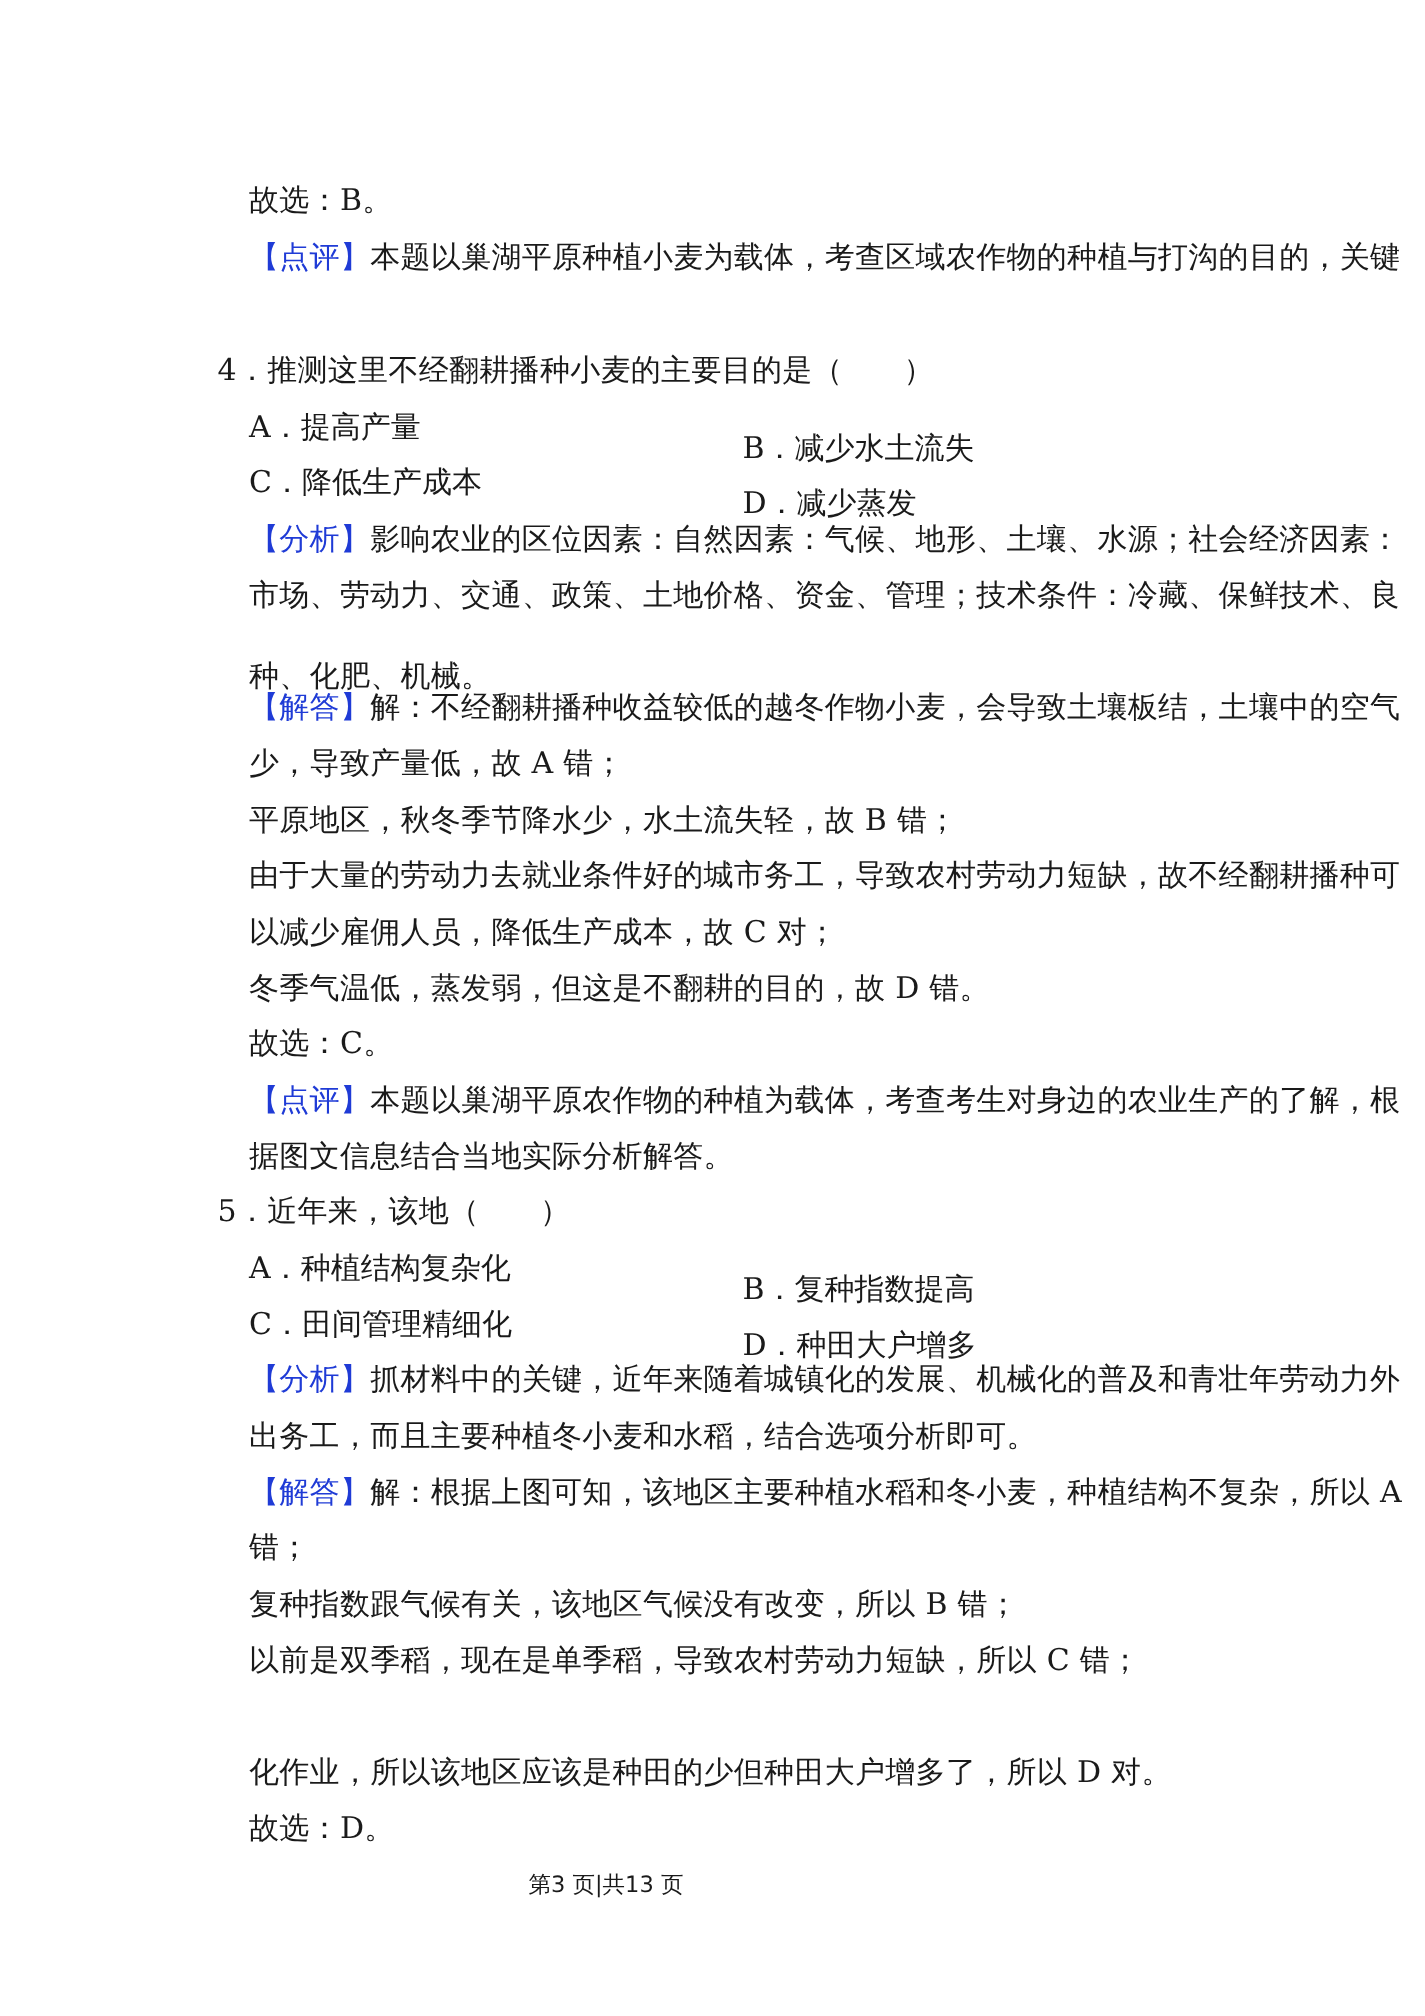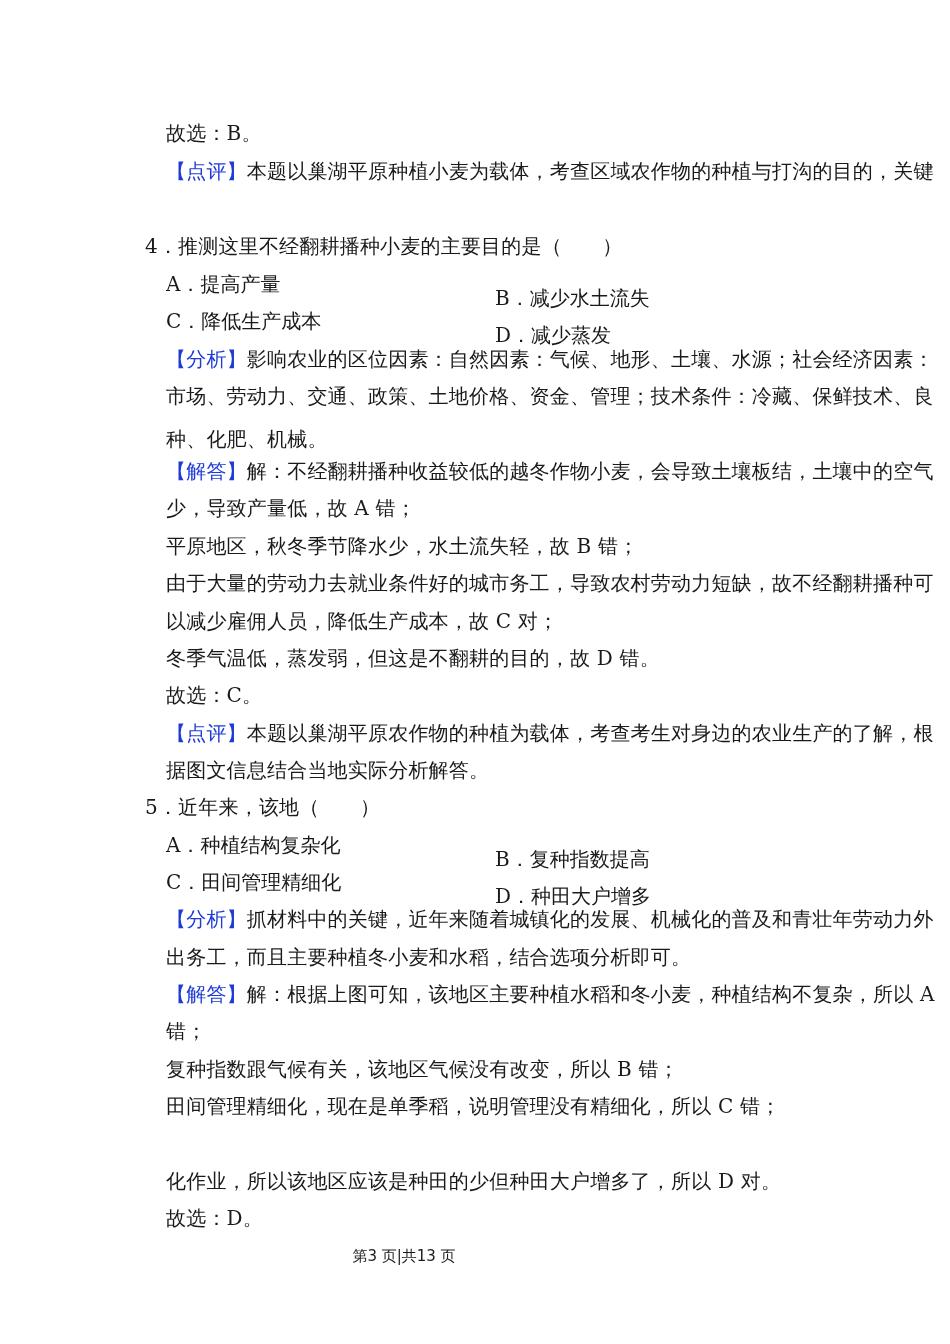--- a/index.html
+++ b/index.html
@@ -65,21 +65,21 @@
   <div class="line" style="top:161px"><span class="tag">【点评】</span><span>本题以巢湖平原种植小麦为载体，考查区域农作物的种植与打沟的目的，关键</span></div>
 
   <div class="line q" style="top:236px">4．推测这里不经翻耕播种小麦的主要目的是（　　）</div>
   <div class="opt opt-left" style="top:274px">A．提高产量</div>
   <div class="opt opt-right" style="top:274px">B．减少水土流失</div>
   <div class="opt opt-left" style="top:311px">C．降低生产成本</div>
   <div class="opt opt-right" style="top:311px">D．减少蒸发</div>
 
   <div class="line" style="top:349px"><span class="tag">【分析】</span><span>影响农业的区位因素：自然因素：气候、地形、土壤、水源；社会经济因素：</span></div>
   <div class="line" style="top:386px">市场、劳动力、交通、政策、土地价格、资金、管理；技术条件：冷藏、保鲜技术、良</div>
-  <div class="line" style="top:429px">种、化肥、机械。</div>
+  <div class="line" style="top:440px">种、化肥、机械。</div>
 
   <div class="line" style="top:461px"><span class="tag">【解答】</span><span>解：不经翻耕播种收益较低的越冬作物小麦，会导致土壤板结，土壤中的空气</span></div>
   <div class="line" style="top:498px">少，导致产量低，故 A 错；</div>
   <div class="line" style="top:536px">平原地区，秋冬季节降水少，水土流失轻，故 B 错；</div>
   <div class="line" style="top:573px">由于大量的劳动力去就业条件好的城市务工，导致农村劳动力短缺，故不经翻耕播种可</div>
   <div class="line" style="top:611px">以减少雇佣人员，降低生产成本，故 C 对；</div>
   <div class="line" style="top:648px">冬季气温低，蒸发弱，但这是不翻耕的目的，故 D 错。</div>
   <div class="line" style="top:685px">故选：C。</div>
 
   <div class="line" style="top:723px"><span class="tag">【点评】</span><span>本题以巢湖平原农作物的种植为载体，考查考生对身边的农业生产的了解，根</span></div>
@@ -90,18 +90,18 @@
   <div class="opt opt-right" style="top:835px">B．复种指数提高</div>
   <div class="opt opt-left" style="top:872px">C．田间管理精细化</div>
   <div class="opt opt-right" style="top:872px">D．种田大户增多</div>
 
   <div class="line" style="top:909px"><span class="tag">【分析】</span><span>抓材料中的关键，近年来随着城镇化的发展、机械化的普及和青壮年劳动力外</span></div>
   <div class="line" style="top:947px">出务工，而且主要种植冬小麦和水稻，结合选项分析即可。</div>
 
   <div class="line" style="top:984px"><span class="tag">【解答】</span><span>解：根据上图可知，该地区主要种植水稻和冬小麦，种植结构不复杂，所以 A</span></div>
   <div class="line" style="top:1021px">错；</div>
   <div class="line" style="top:1059px">复种指数跟气候有关，该地区气候没有改变，所以 B 错；</div>
-  <div class="line" style="top:1096px">田间管理精细化，现在是单季稻，说明管理没有精细化，所以 C 错；</div>
+  <div class="line" style="top:1096px">以前是双季稻，现在是单季稻，导致农村劳动力短缺，所以 C 错；</div>
   <div class="line" style="top:1171px">化作业，所以该地区应该是种田的少但种田大户增多了，所以 D 对。</div>
   <div class="line" style="top:1208px">故选：D。</div>
 
   <div class="footer">第3 页|共13 页</div>
 </div>
 
 </body></html>

